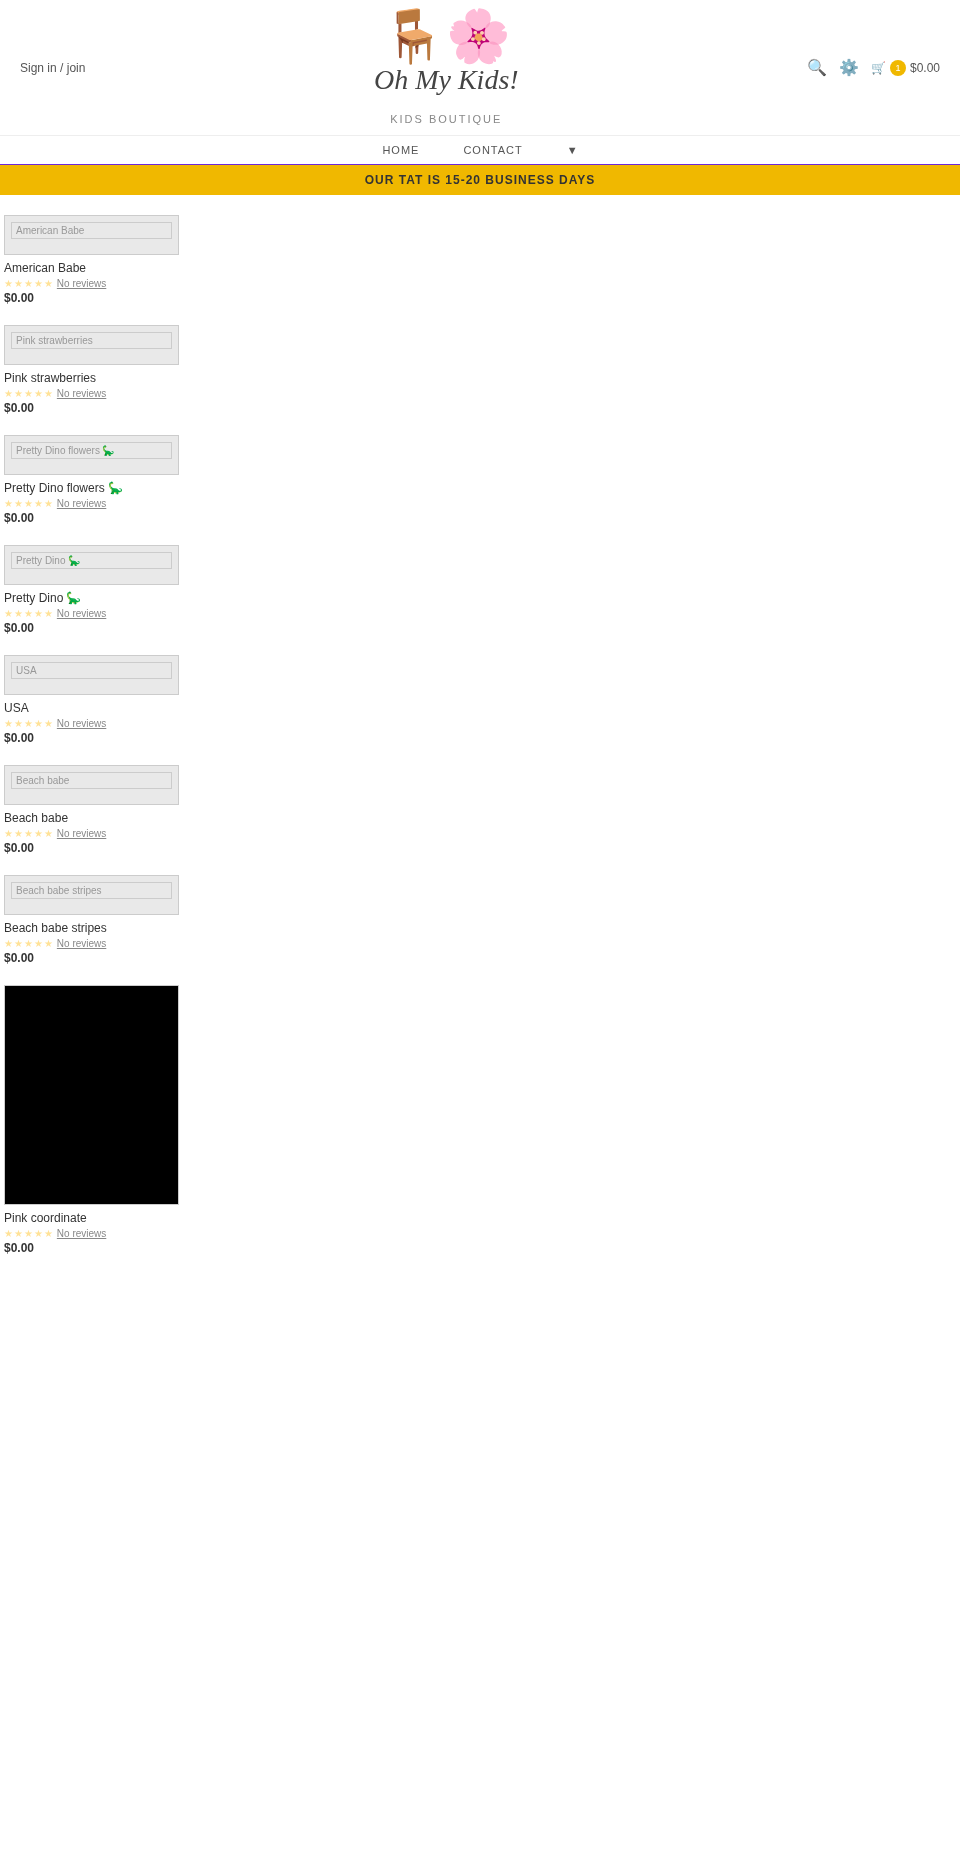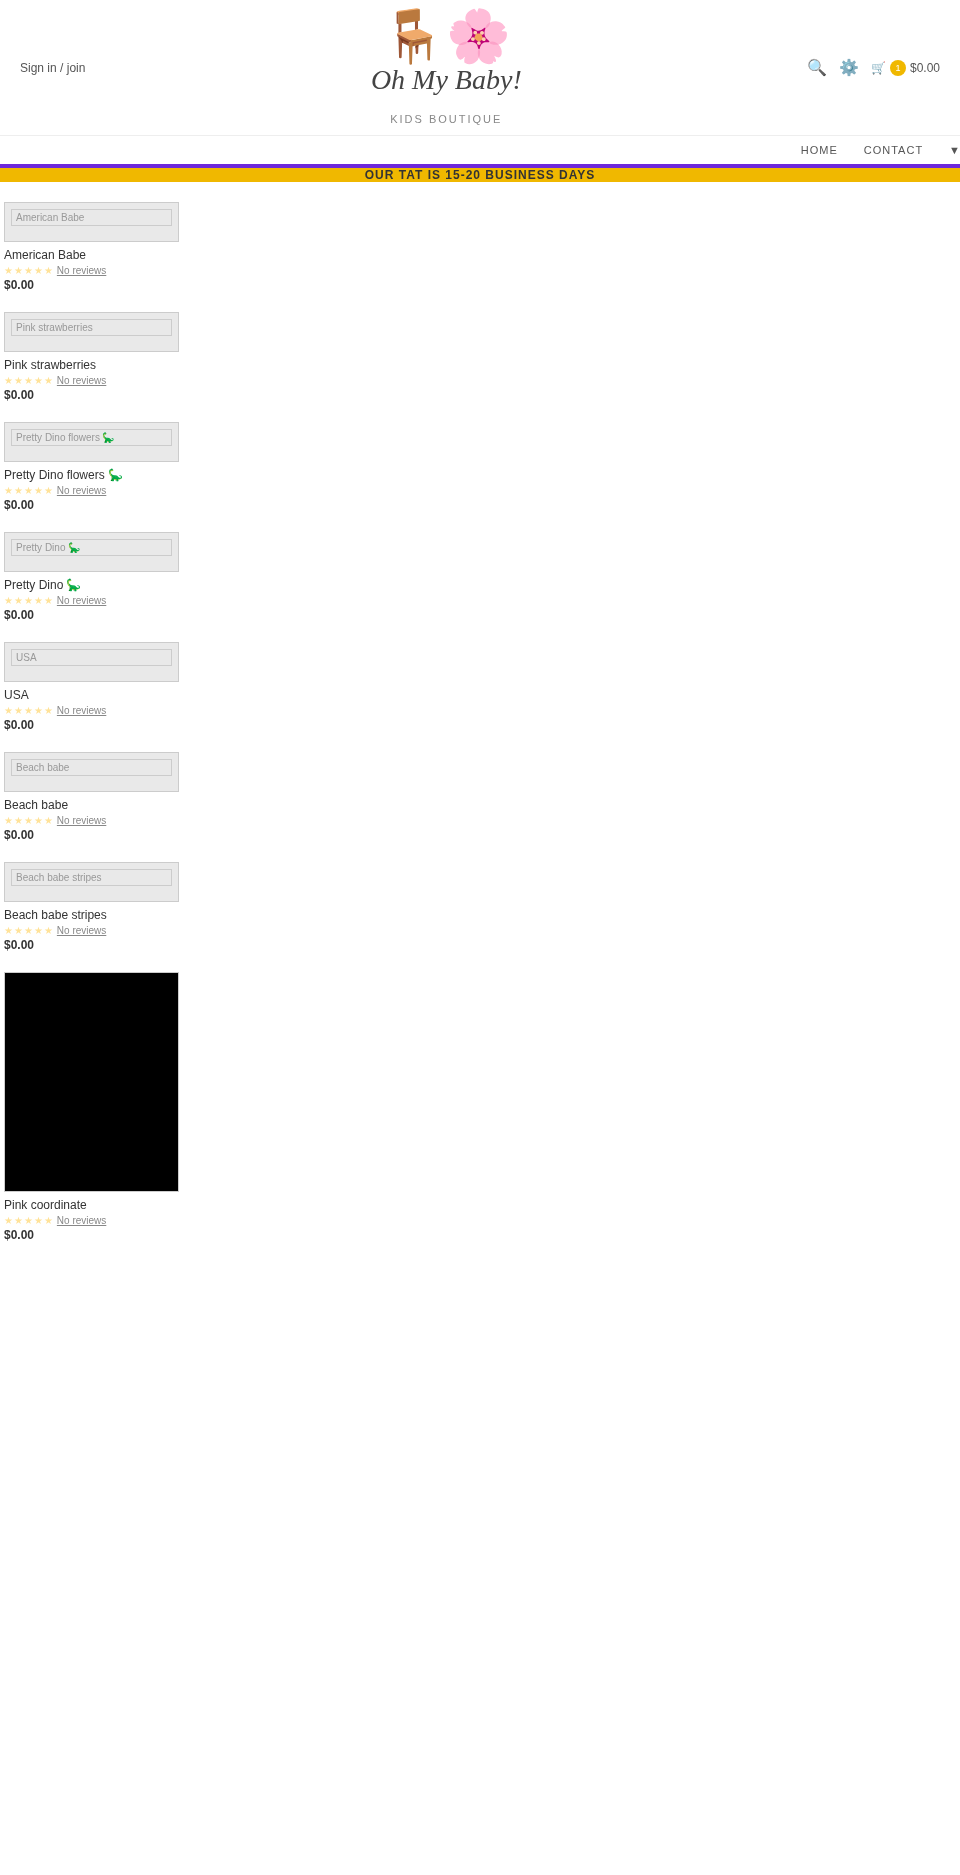--- a/index.html
+++ b/index.html
@@ -10,25 +10,25 @@
     .header-left { font-size: 12px; color: #555; text-align: right; }
     .header-left a { text-decoration: none; color: #555; }
     .header-center { text-align: center; flex: 1; }
     .logo-sub { font-size: 11px; color: #888; letter-spacing: 2px; text-transform: uppercase; margin-top: 17px; }
     .header-right { display: flex; align-items: center; gap: 12px; }
     .header-right .icon { font-size: 16px; color: #555; cursor: pointer; }
     .cart-btn { display: flex; align-items: center; gap: 4px; font-size: 12px; color: #555; }
     .cart-badge { background: #f0b800; color: #fff; border-radius: 50%; width: 16px; height: 16px; font-size: 9px; display: flex; align-items: center; justify-content: center; }
 
     
-    .nav { display: flex; justify-content: flex-end; gap: 26px; padding: 8px 0; border-bottom: 4px solid #6d28d9; }
+    .nav { display: flex; justify-content: center; gap: 44px; padding: 8px 0; border-bottom: 1px solid #6d28d9; }
     .nav a { text-decoration: none; color: #555; font-size: 11px; letter-spacing: 1px; text-transform: uppercase; }
 
     
-    .banner { background: #f0b800; text-align: center; font-size: 12px; font-weight: bold; letter-spacing: 1px; color: #333; }
+    .banner { background: #f0b800; text-align: center; padding: 8px; font-size: 12px; font-weight: bold; letter-spacing: 1px; color: #333; }
 
     
     .main { padding: 20px 4px; max-width: 960px; }
 
     
     .product-card { margin-bottom: 20px; width: 210px; }
     .product-thumb { width: 175px; height: 200px; background: #000; border: 1px solid #ddd; display: flex; align-items: center; justify-content: center; overflow: hidden; position: relative; }
     .product-thumb-label { font-size: 10px; color: #999; background: #e9e9e9; padding: 2px 4px; border: 1px solid #ccc; position: absolute; top: 6px; left: 6px; width: calc(100% - 12px); white-space: nowrap; overflow: hidden; text-overflow: ellipsis; }
     .product-title { font-size: 12px; color: #333; margin-top: 6px; }
     .product-rating { display: flex; align-items: center; gap: 4px; margin-top: 3px; }
@@ -44,21 +44,21 @@
 <div class="header">
   <div class="header-left">
     <a href="#">Sign in</a>
     <span> / </span>
     <a href="#">join</a>
   </div>
 
   <div class="header-center">
 
     <div style="font-size:52px; line-height:1; margin-bottom:2px;">🪑🌸</div>
-    <div class="script-logo">Oh My Baby!</div>
+    <div class="script-logo">Oh My Kids!</div>
     <div class="logo-sub">Kids boutique</div>
   </div>
 
   <div class="header-right">
     <span class="icon">🔍</span>
     <span class="icon">⚙️</span>
     <div class="cart-btn">
       <span>🛒</span>
       <span class="cart-badge">1</span>
       <span>$0.00</span>

